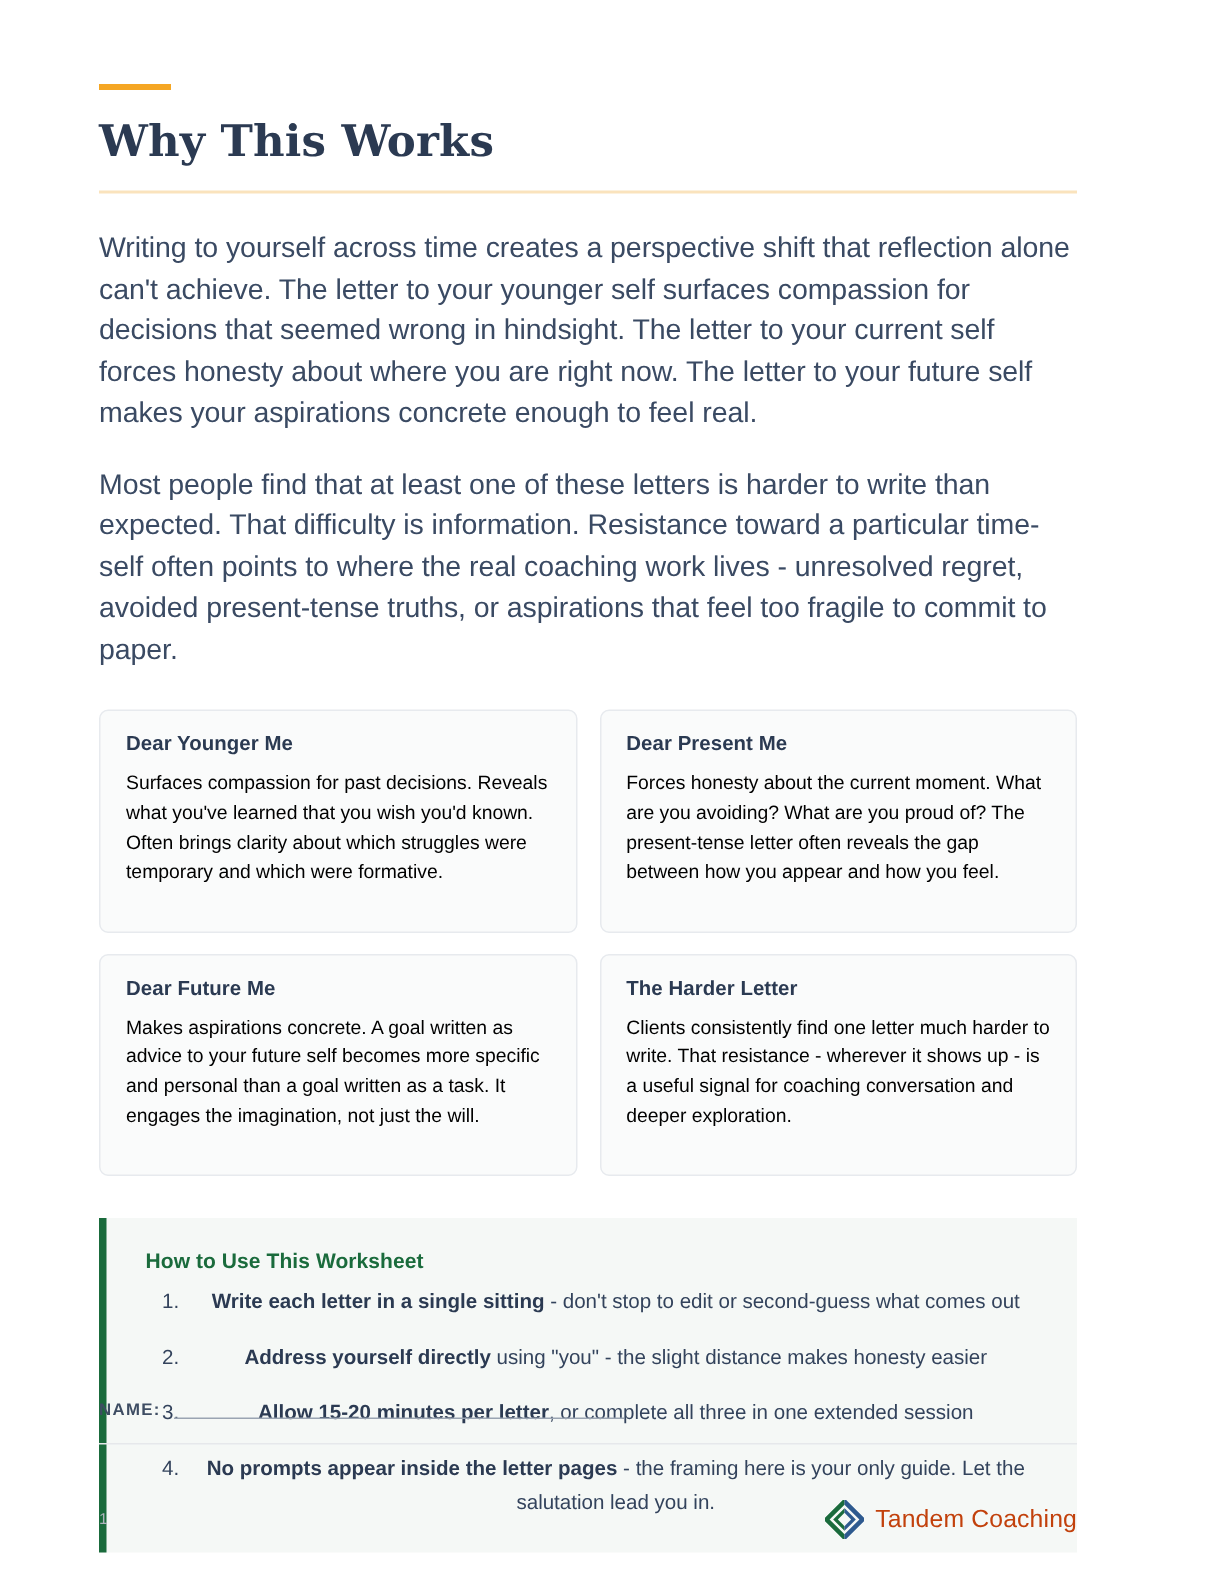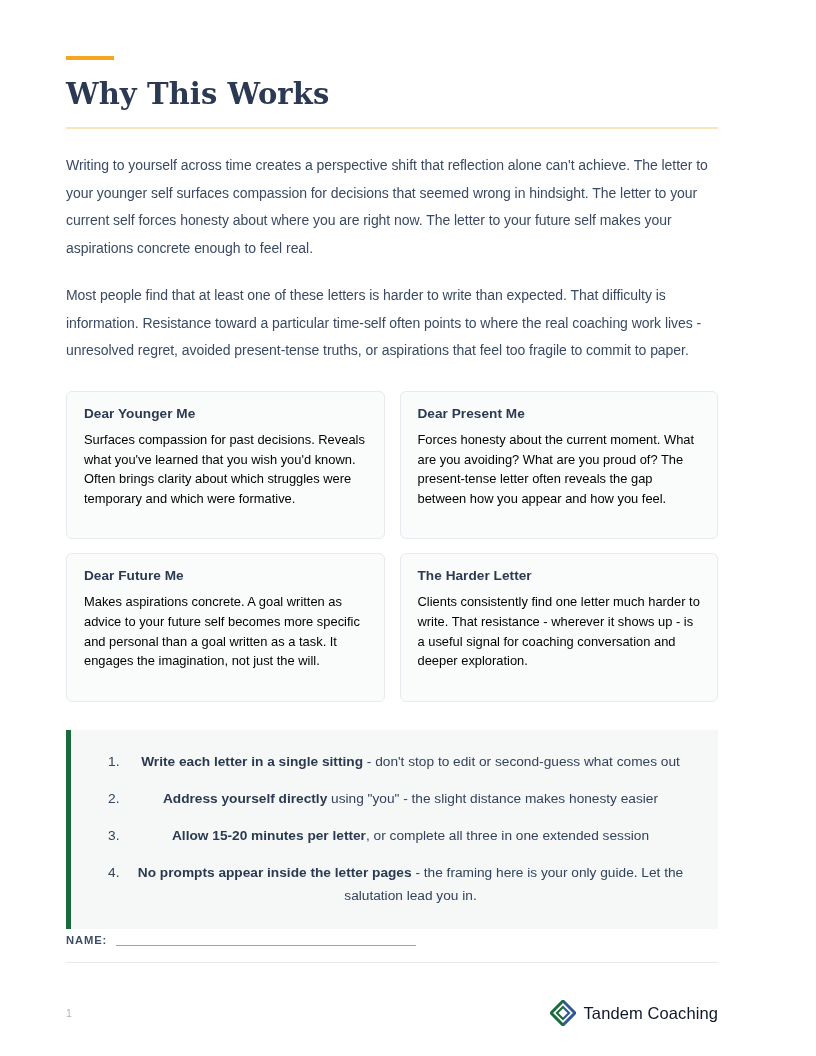--- a/index.html
+++ b/index.html
@@ -45,21 +45,21 @@
     height: 2px;
     background: #fae3bd;
     width: 100%;
   }
 
   
   .intro {
     margin-top: 23px;
   }
   .intro p {
-    font-size: 14px;
+    font-size: 19px;
     line-height: 27.5px;
     color: #3a4a63;
     margin: 0 0 20px 0;
     letter-spacing: -0.05px;
   }
   .intro p:last-child { margin-bottom: 0; }
 
   
   .card-grid {
     margin-top: 26px;
@@ -191,21 +191,21 @@
     align-items: center;
   }
   .brand-mark {
     width: 26px;
     height: 26px;
     margin-right: 8px;
     flex: none;
   }
   .brand-name {
     font-size: 16.5px;
-    color: #0f172a;
+    color: #c2410c;
     letter-spacing: 0.1px;
     font-weight: 400;
   }
 </style>
 </head>
 <body>
 
 <div class="page">
 
   <div class="accent-bar"></div>
@@ -237,20 +237,21 @@
     </div>
 
     <div class="card">
       <div class="card-title">The Harder Letter</div>
       <p class="card-body">Clients consistently find one letter much harder to write. That resistance - wherever it shows up - is a useful signal for coaching conversation and deeper exploration.</p>
     </div>
 
   </div>
 
   <div class="callout">
+    <div class="callout-title">How to Use This Worksheet</div>
     <ol class="callout-list">
       <li><b>Write each letter in a single sitting</b><span> - don't stop to edit or second-guess what comes out</span></li>
       <li><b>Address yourself directly</b><span> using "you" - the slight distance makes honesty easier</span></li>
       <li><b>Allow 15-20 minutes per letter</b><span>, or complete all three in one extended session</span></li>
       <li><b>No prompts appear inside the letter pages</b><span> - the framing here is your only guide. Let the salutation lead you in.</span></li>
     </ol>
   </div>
 
   <div class="sign-row">
     <div class="sign-field name">

